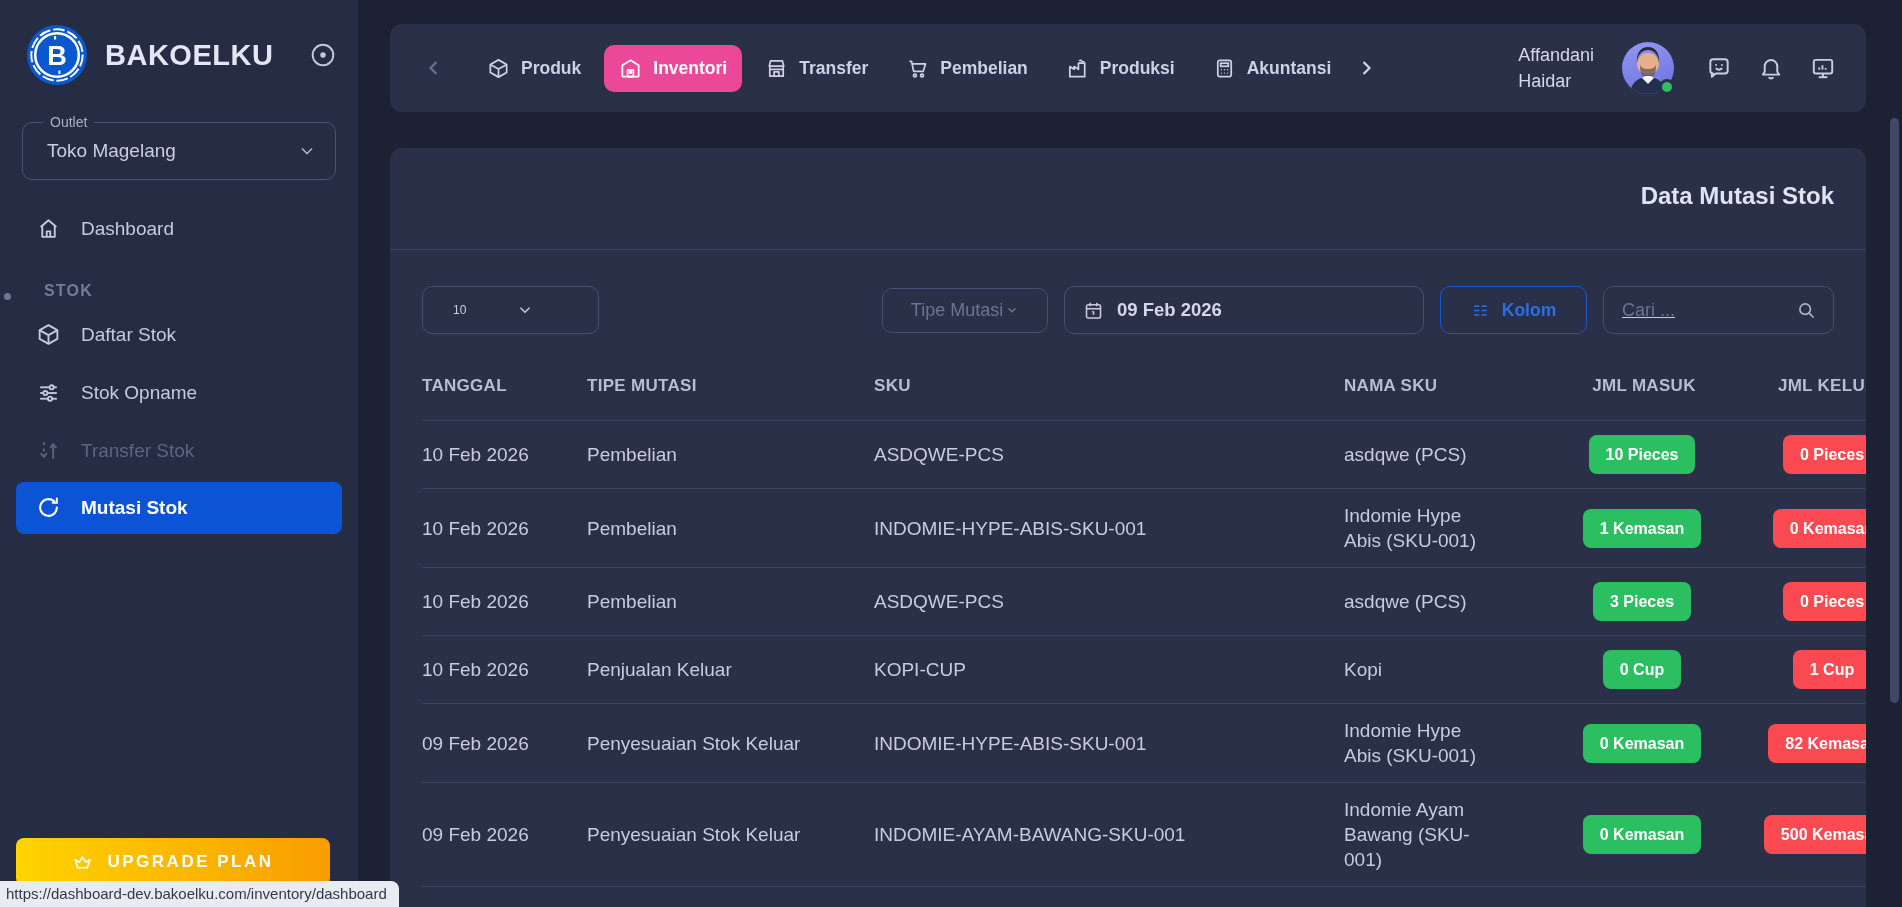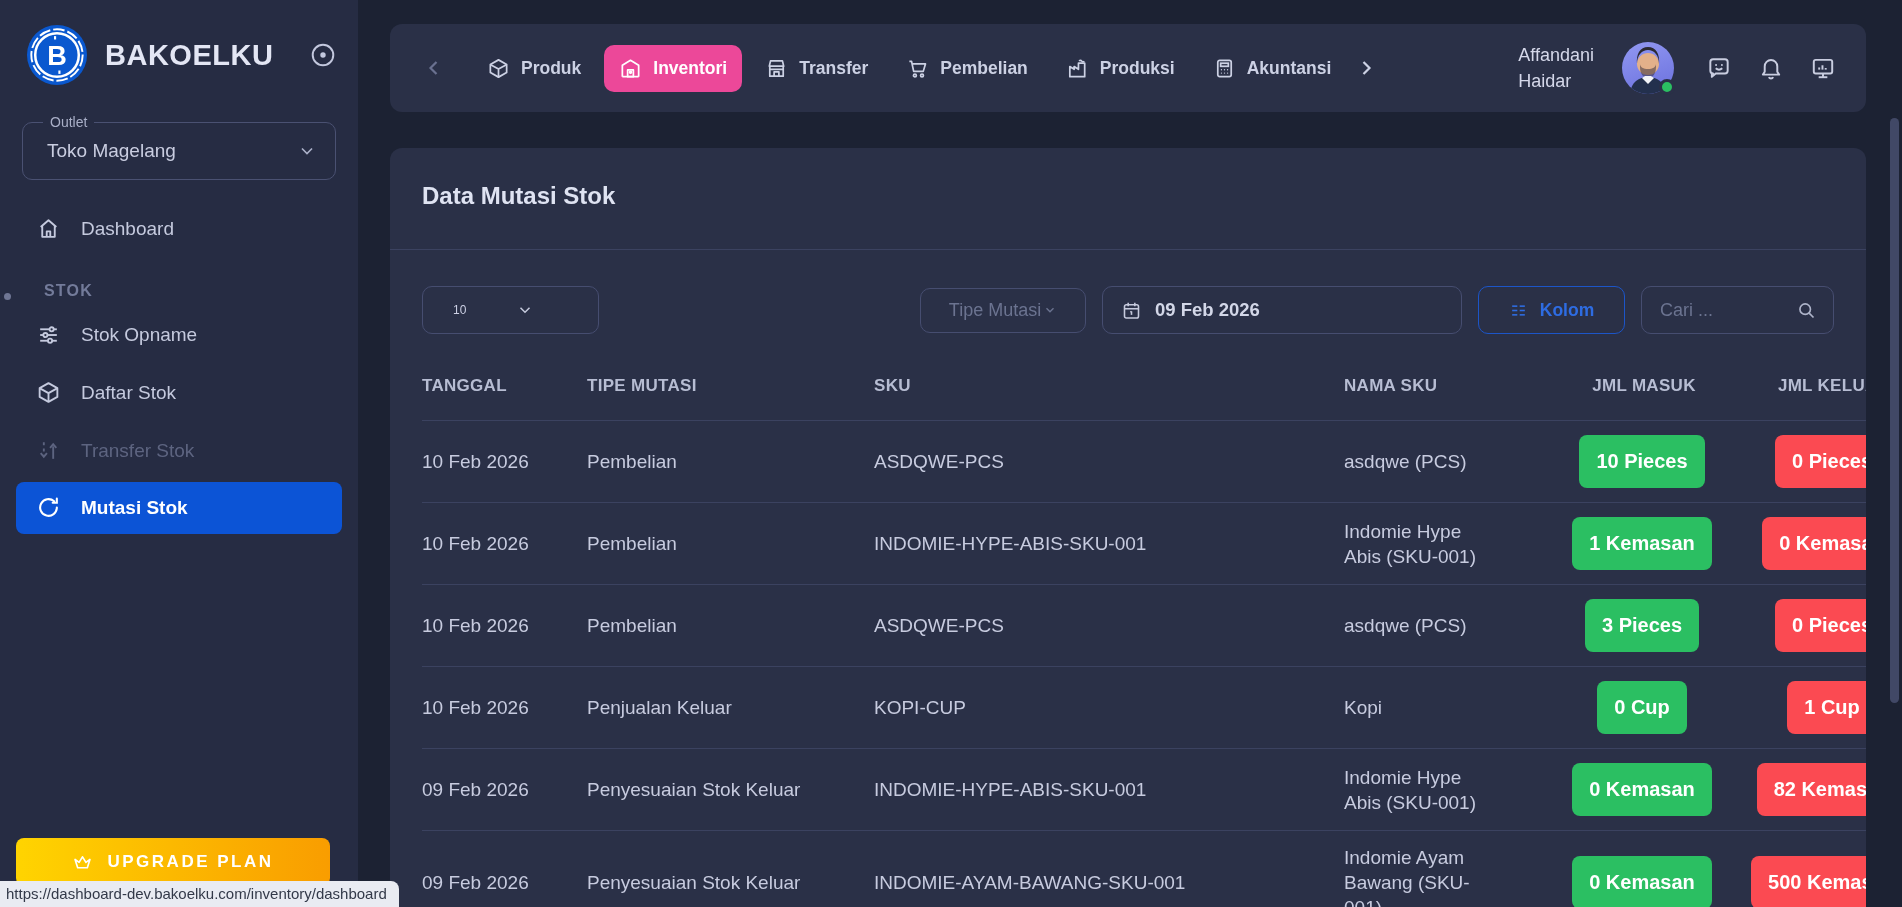--- a/index.html
+++ b/index.html
@@ -100,21 +100,21 @@
     background:#2bbf62; border:3px solid #2a3047; border-radius:50%;
   }
   .nav-action { background:none; border:none; cursor:pointer; color:#c9cde0; padding:6px; margin-left:14px; }
 
   
   .card {
     margin-top:36px; background:#2a3047; border-radius:12px;
     height:840px; overflow:hidden;
   }
   .card-head { padding:34px 32px 0 32px; height:102px; border-bottom:1px solid #3b4260; }
-  .card-title { font-size:24px; font-weight:700; color:#dfe3f2; }
+  .card-title { font-size:24px; font-weight:700; color:#dfe3f2;text-align:right; }
 
   .filters { display:flex; align-items:center; justify-content:space-between; padding:36px 32px 0 32px; }
   .pagesize {
     width:177px; height:48px; border:1px solid #464d70; border-radius:10px;
     display:flex; align-items:center; padding:0 20px 0 30px; cursor:pointer;
     font-size:12px; color:#ccd0e4;
   }
   .pagesize span { flex:1; }
   .filters-right { display:flex; align-items:center; gap:16px; }
   .tipe-select {
@@ -128,22 +128,22 @@
     font-size:18.5px; font-weight:600; color:#d3d7e8;
   }
   .date-input .di { color:#c6cadd; }
   .kolom-btn {
     width:147px; height:48px; border:1.5px solid #1c55c8; border-radius:10px;
     background:none; cursor:pointer; font-family:inherit;
     display:flex; align-items:center; justify-content:center; gap:12px;
     font-size:17.5px; font-weight:700; color:#2e6ce2;
   }
   .search-box {
-    width:193px; height:48px; border:1px solid #464d70; border-radius:10px;
-    display:flex; align-items:center; padding:0 16px 0 18px;
+    width:231px; height:48px; border:1px solid #464d70; border-radius:10px;
+    display:flex; align-items:center; padding:0 16px 0 18px;text-decoration:underline;
   }
   .search-box input {
     flex:1; min-width:0; background:none; border:none; outline:none;
     font-family:inherit; font-size:18px; color:#ccd0e4;
   }
   .search-box input::placeholder { color:#6b7390; }
   .search-box .si { color:#aeb4ca; }
 
   
   .table-wrap { margin:14px 0 0 32px; overflow:hidden; }
@@ -154,22 +154,22 @@
     text-align:left; font-size:17px; font-weight:700; letter-spacing:.3px; color:#b7bdd3;
     padding:28px 10px 24px 0; white-space:nowrap;
   }
   th.center, td.center { text-align:center; }
   td {
     border-top:1px solid #3b4260; vertical-align:middle;
     font-size:19px; color:#c7cbdf; padding:14px 14px 14px 0; line-height:25px;
   }
   td.nama div { width:145px; overflow-wrap:break-word; }
   .badge {
-    display:inline-block; padding:14px 17px; border-radius:8px;
-    font-size:20px; font-weight:700; color:#fff; white-space:nowrap;
+    display:inline-block; padding:7px 17px; border-radius:8px;
+    font-size:16px; font-weight:700; color:#fff; white-space:nowrap;
   }
   .badge.green { background:#2bbf62; }
   .badge.red { background:#fb4a52; }
 
   .page-scroll-thumb {
     position:absolute; right:3px; top:118px; width:9px; height:585px;
     background:#414866; border-radius:5px; z-index:3;
   }
 </style>
 </head>
@@ -214,39 +214,39 @@
           <svg width="25" height="25" viewBox="0 0 24 24" fill="none" stroke="currentColor" stroke-width="1.8" stroke-linejoin="round">
             <path d="M4.5 10.5 12 4l7.5 6.5M6 9.2V20h12V9.2"></path>
             <path d="M10.3 20v-5.2h3.4V20"></path>
           </svg>
         </span>
         <span>Dashboard</span>
       </div>
       <div class="side-section">STOK</div>
       <div class="side-item">
         <span class="mi">
+          <svg width="25" height="25" viewBox="0 0 24 24" fill="none" stroke="currentColor" stroke-width="1.8" stroke-linejoin="round">
+            <path d="M12 3 20.5 7.8v8.4L12 21l-8.5-4.8V7.8L12 3z"></path>
+            <path d="M3.8 8 12 12.6 20.2 8M12 21v-8.4"></path>
+          </svg>
+        </span>
+        <span>Daftar Stok</span>
+      </div>
+      <div class="side-item">
+        <span class="mi">
           <svg width="25" height="25" viewBox="0 0 24 24" fill="none" stroke="currentColor" stroke-width="1.8">
             <line x1="4" y1="7" x2="20" y2="7"></line>
             <circle cx="15" cy="7" r="2" fill="#262c43"></circle>
             <line x1="4" y1="12.5" x2="20" y2="12.5"></line>
             <circle cx="9" cy="12.5" r="2" fill="#262c43"></circle>
             <line x1="4" y1="18" x2="20" y2="18"></line>
             <circle cx="13.5" cy="18" r="2" fill="#262c43"></circle>
           </svg>
         </span>
         <span>Stok Opname</span>
-      </div>
-      <div class="side-item">
-        <span class="mi">
-          <svg width="25" height="25" viewBox="0 0 24 24" fill="none" stroke="currentColor" stroke-width="1.8" stroke-linejoin="round">
-            <path d="M12 3 20.5 7.8v8.4L12 21l-8.5-4.8V7.8L12 3z"></path>
-            <path d="M3.8 8 12 12.6 20.2 8M12 21v-8.4"></path>
-          </svg>
-        </span>
-        <span>Daftar Stok</span>
       </div>
       <div class="side-item disabled">
         <span class="mi">
           <svg width="25" height="25" viewBox="0 0 24 24" fill="none" stroke="currentColor" stroke-width="1.8">
             <line x1="7.5" y1="4" x2="7.5" y2="17" stroke-dasharray="3 3"></line>
             <polyline points="4.5 14.5 7.5 18 10.5 14.5"></polyline>
             <line x1="16.5" y1="20" x2="16.5" y2="8"></line>
             <polyline points="13.5 9.5 16.5 6 19.5 9.5"></polyline>
           </svg>
         </span>

